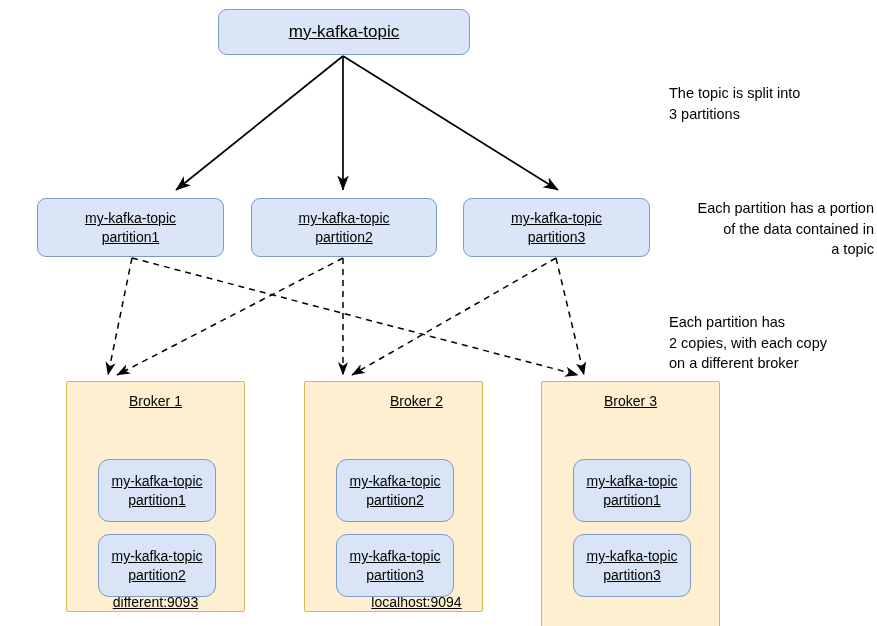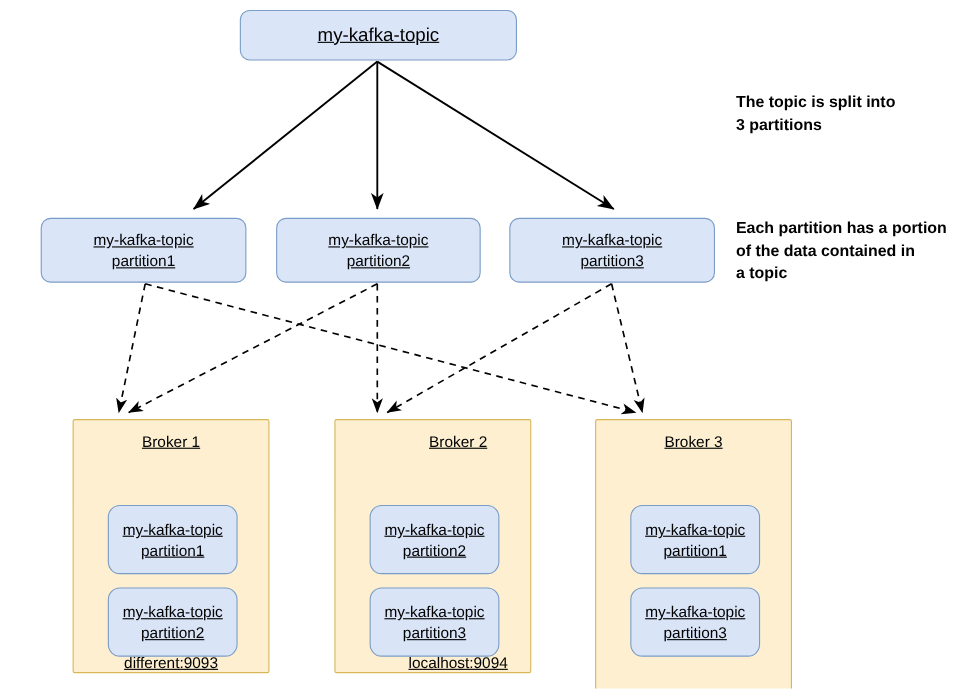--- a/index.html
+++ b/index.html
@@ -66,21 +66,20 @@
     border-radius: 11px;
     font-size: 14px;
   }
   .annotation {
     position: absolute;
     font-size: 14.5px;
     line-height: 1.42;
     white-space: pre-line;
     text-align: left;
     color: #000000;
-    font-weight: bold;
   }
   .line-a, .line-b { display: block; }
 </style>
 </head>
 <body>
 
 <div id="diagram-canvas">
 
   <svg id="edge-layer" viewBox="0 0 877 626">
     <defs>
@@ -159,17 +158,20 @@
       <span class="line-b">partition1</span>
     </div>
     <div class="node replica-node" style="left:31px; top:152px; width:118px; height:63px;">
       <span class="line-a">my-kafka-topic</span>
       <span class="line-b">partition3</span>
     </div>
   </div>
 
   <div class="annotation" style="left:669px; top:83px; width:205px;">The topic is split into
 3 partitions</div>
-  <div class="annotation" style="left:669px; top:198px; width:205px;">Each partition has a portion
+  <div class="annotation" style="left:669px; top:198px; width:205px;text-align:right;">Each partition has a portion
 of the data contained in
 a topic</div>
+  <div class="annotation" style="left:669px; top:312px; width:205px;">Each partition has
+2 copies, with each copy
+on a different broker</div>
 
 </div>
 
 </body></html>

